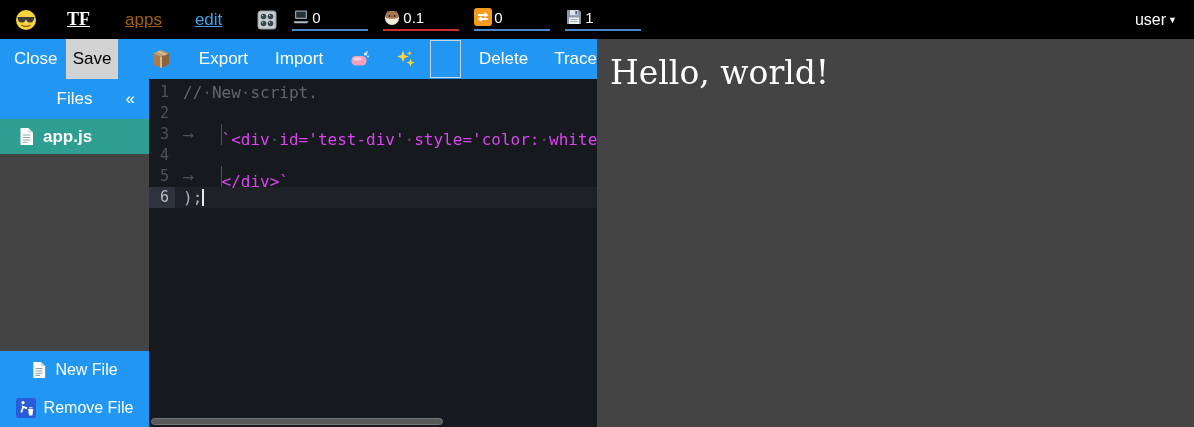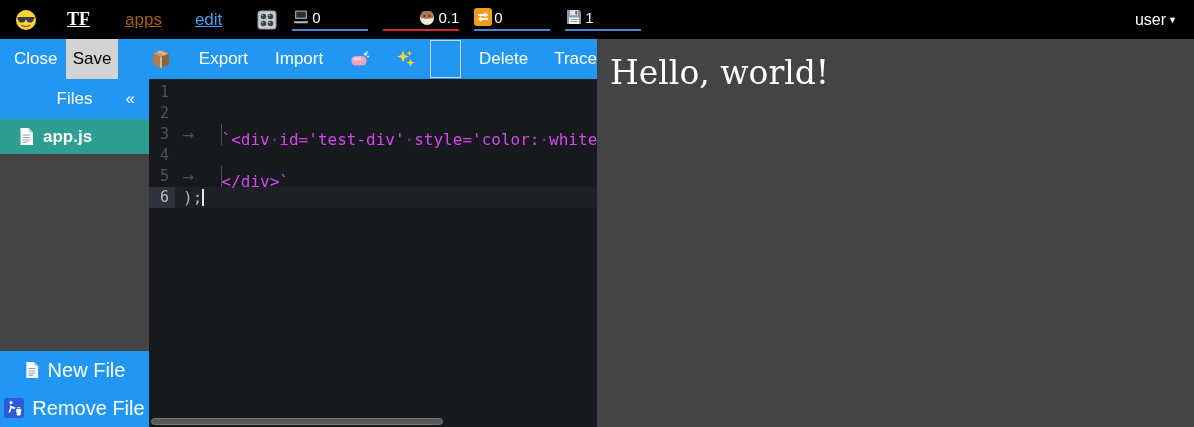--- a/index.html
+++ b/index.html
@@ -51,21 +51,21 @@
                   display:flex; align-items:center; justify-content:center; }
   .files-title { color:#fff; font-size:17px; }
   .collapse { position:absolute; right:14px; color:#fff; font-size:17px; cursor:pointer; }
   .file-item { height:35px; background:#2d9e91; flex:none; display:flex; align-items:center;
                gap:8px; padding-left:18px; cursor:pointer; }
   .file-name { color:#fff; font-size:17px; font-weight:bold; }
   .side-spacer { flex:1; background:#444; }
   .file-actions { background:#2196f3; flex:none; }
   .action-row { height:38px; display:flex; align-items:center; justify-content:center;
                 gap:8px; cursor:pointer; }
-  .action-lbl { color:#fff; font-size:20px; }
+  .action-lbl { color:#fff; font-size:16px; }
 
   
   .editor { flex:1; position:relative; background:#16191e; overflow:hidden;
             font-family:"DejaVu Sans Mono", monospace; font-size:16px; line-height:21px;
             padding-top:3px; cursor:text; }
   .line { display:flex; height:21px; white-space:pre; }
   .gnum { width:26px; flex:none; text-align:right; padding-right:6px; color:#4d545e;
           font-size:15px; line-height:21px; }
   .code { margin-left:8px; white-space:pre; }
   .line.active { background:rgba(255,255,255,.035); }
@@ -120,21 +120,21 @@
     <span class="meter" style="border-bottom-color: rgb(74, 134, 200);">
       <span style="display:inline-flex">
         <svg width="18" height="18" viewBox="0 0 18 18">
             <rect x="3" y="2.5" width="12" height="8.5" rx="1" fill="#90a4ae"></rect>
             <rect x="4.2" y="3.7" width="9.6" height="6" fill="#263238"></rect>
             <path d="M1.5 13.2h15l-1.2 2.1H2.7z" fill="#b0bec5"></path>
           </svg>
       </span>
       <span class="m-val">0</span>
     </span>
-    <span class="meter" style="border-bottom-color: rgb(204, 47, 47); justify-content: flex-end;">
+    <span class="meter" style="border-bottom-color: rgb(204, 47, 47);">
       <span style="display:inline-flex">
         <svg width="18" height="18" viewBox="0 0 18 18">
             <circle cx="9" cy="10" r="7" fill="#f3ead8"></circle>
             <path d="M3.5 6.5C3 3.5 5 2.5 6.5 3.8 8 2.8 10 2.8 11.5 3.8 13 2.5 15 3.5 14.5 6.5c.8 1 .9 2.2.4 3.4L9 11 3.1 9.9c-.5-1.2-.4-2.4.4-3.4z" fill="#a9744f"></path>
             <circle cx="6.5" cy="8" r="1" fill="#3a2a1e"></circle>
             <circle cx="11.5" cy="8" r="1" fill="#3a2a1e"></circle>
           </svg>
       </span>
       <span class="m-val">0.1</span>
     </span>
@@ -244,21 +244,21 @@
                     <rect x="13" y="9.3" width="3.4" height="1" fill="#fff"></rect>
                   </svg>
               </span>
               <span class="action-lbl">Remove File</span>
             </div>
           </div>
         </div>
 
         <div class="editor">
           <div>
-              <div class="line"><span class="gnum">1</span></div>
+              <div class="line"><span class="gnum">1</span><span class="code"><span class="tk-c">//</span><span class="tk-w">·</span><span class="tk-c">New</span><span class="tk-w">·</span><span class="tk-c">script.</span></span></div>
               <div class="line"><span class="gnum">2</span></div>
               <div class="line"><span class="gnum">3</span><span class="code"><span class="tk-t">⟶</span><span class="tk-s">`&lt;div</span><span class="tk-w">·</span><span class="tk-s">id='test-div'</span><span class="tk-w">·</span><span class="tk-s">style='color:</span><span class="tk-w">·</span><span class="tk-s">white;</span></span></div>
               <div class="line"><span class="gnum">4</span></div>
               <div class="line"><span class="gnum">5</span><span class="code"><span class="tk-t">⟶</span><span class="tk-s">&lt;/div&gt;`</span></span></div>
               <div class="line active"><span class="gnum">6</span><span class="code"><span class="tk-p">);</span><span class="cursor"></span></span></div>
             </div>
           <div class="hscroll"></div>
         </div>
       </div>
     </div>

